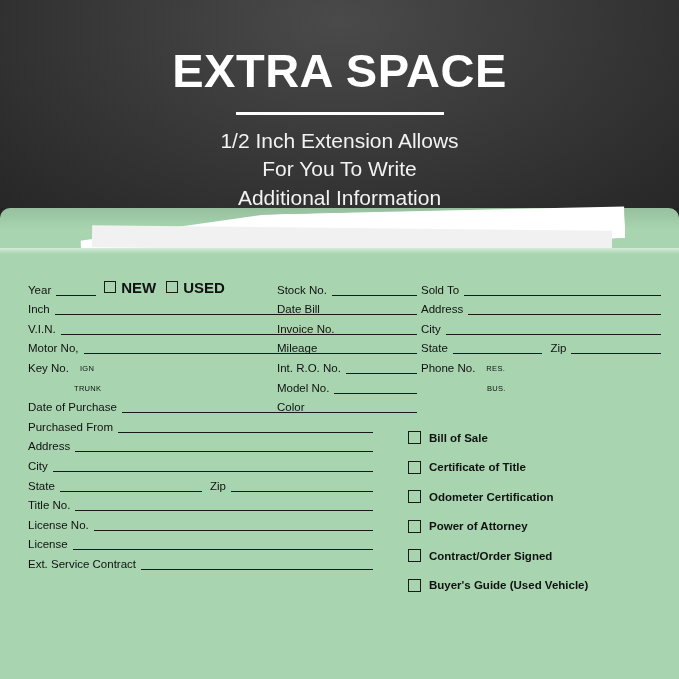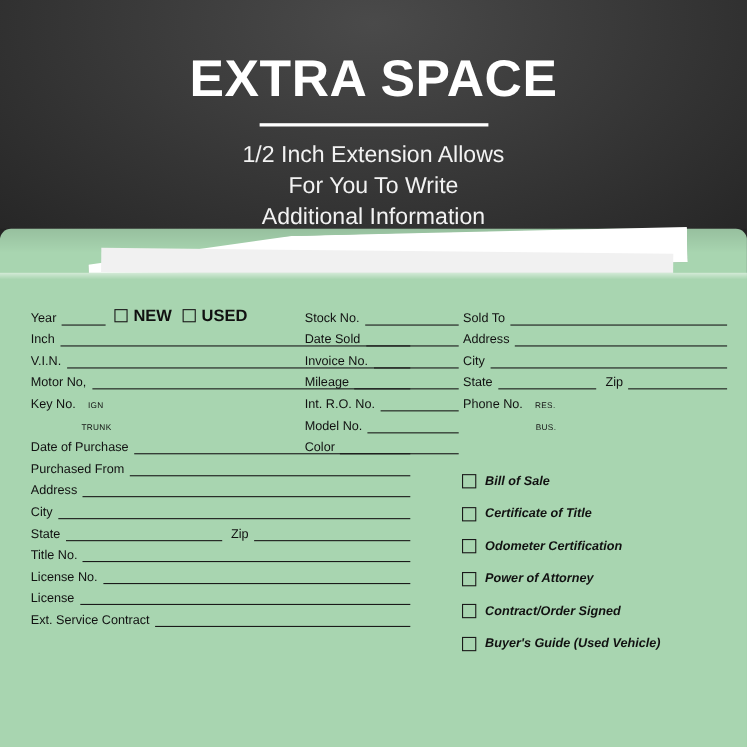--- a/index.html
+++ b/index.html
@@ -164,24 +164,23 @@
     letter-spacing: 0.3px;
   }
   .sub-line {
     border-bottom: 1px solid #1a1a1a;
     height: 11px;
   }
 
   
   .checklist {
     position: absolute;
-    left: 420px;
+    left: 408px;
     top: 175px;
     width: 250px;
-    font-style: italic;
   }
   .check-row {
     display: flex;
     align-items: center;
     height: 29.5px;
     font-size: 11.5px;
     font-weight: bold;
   }
   .check-box {
     width: 11px; height: 11px;
@@ -308,21 +307,21 @@
         <span class="line"></span>
       </div>
     </div>
 
     <div class="col-mid">
       <div class="row">
         <span class="lbl">Stock No.</span>
         <span class="line"></span>
       </div>
       <div class="row">
-        <span class="lbl">Date Sold</span>
+        <span class="lbl">Date Bill</span>
         <span class="line"></span>
       </div>
       <div class="row">
         <span class="lbl">Invoice No.</span>
         <span class="line"></span>
       </div>
       <div class="row">
         <span class="lbl">Mileage</span>
         <span class="line"></span>
       </div>

